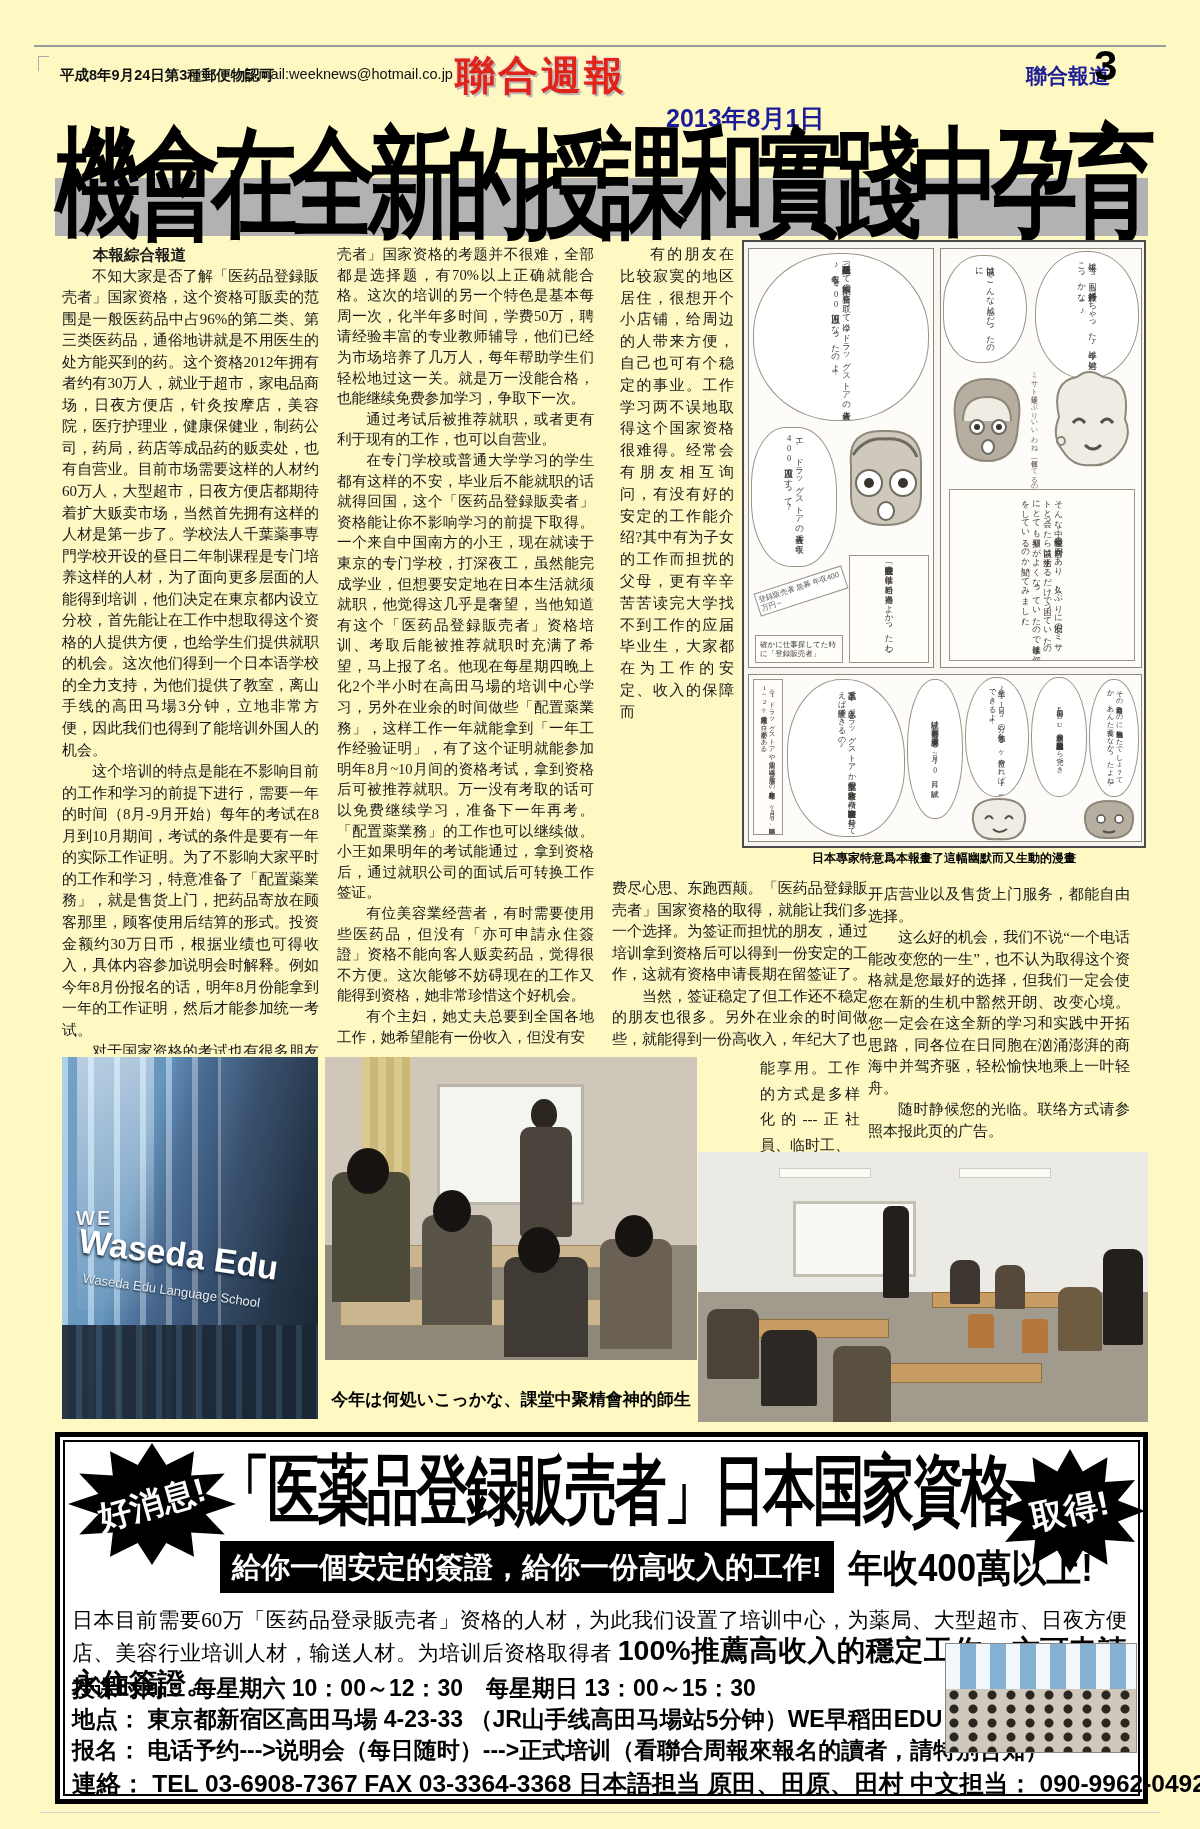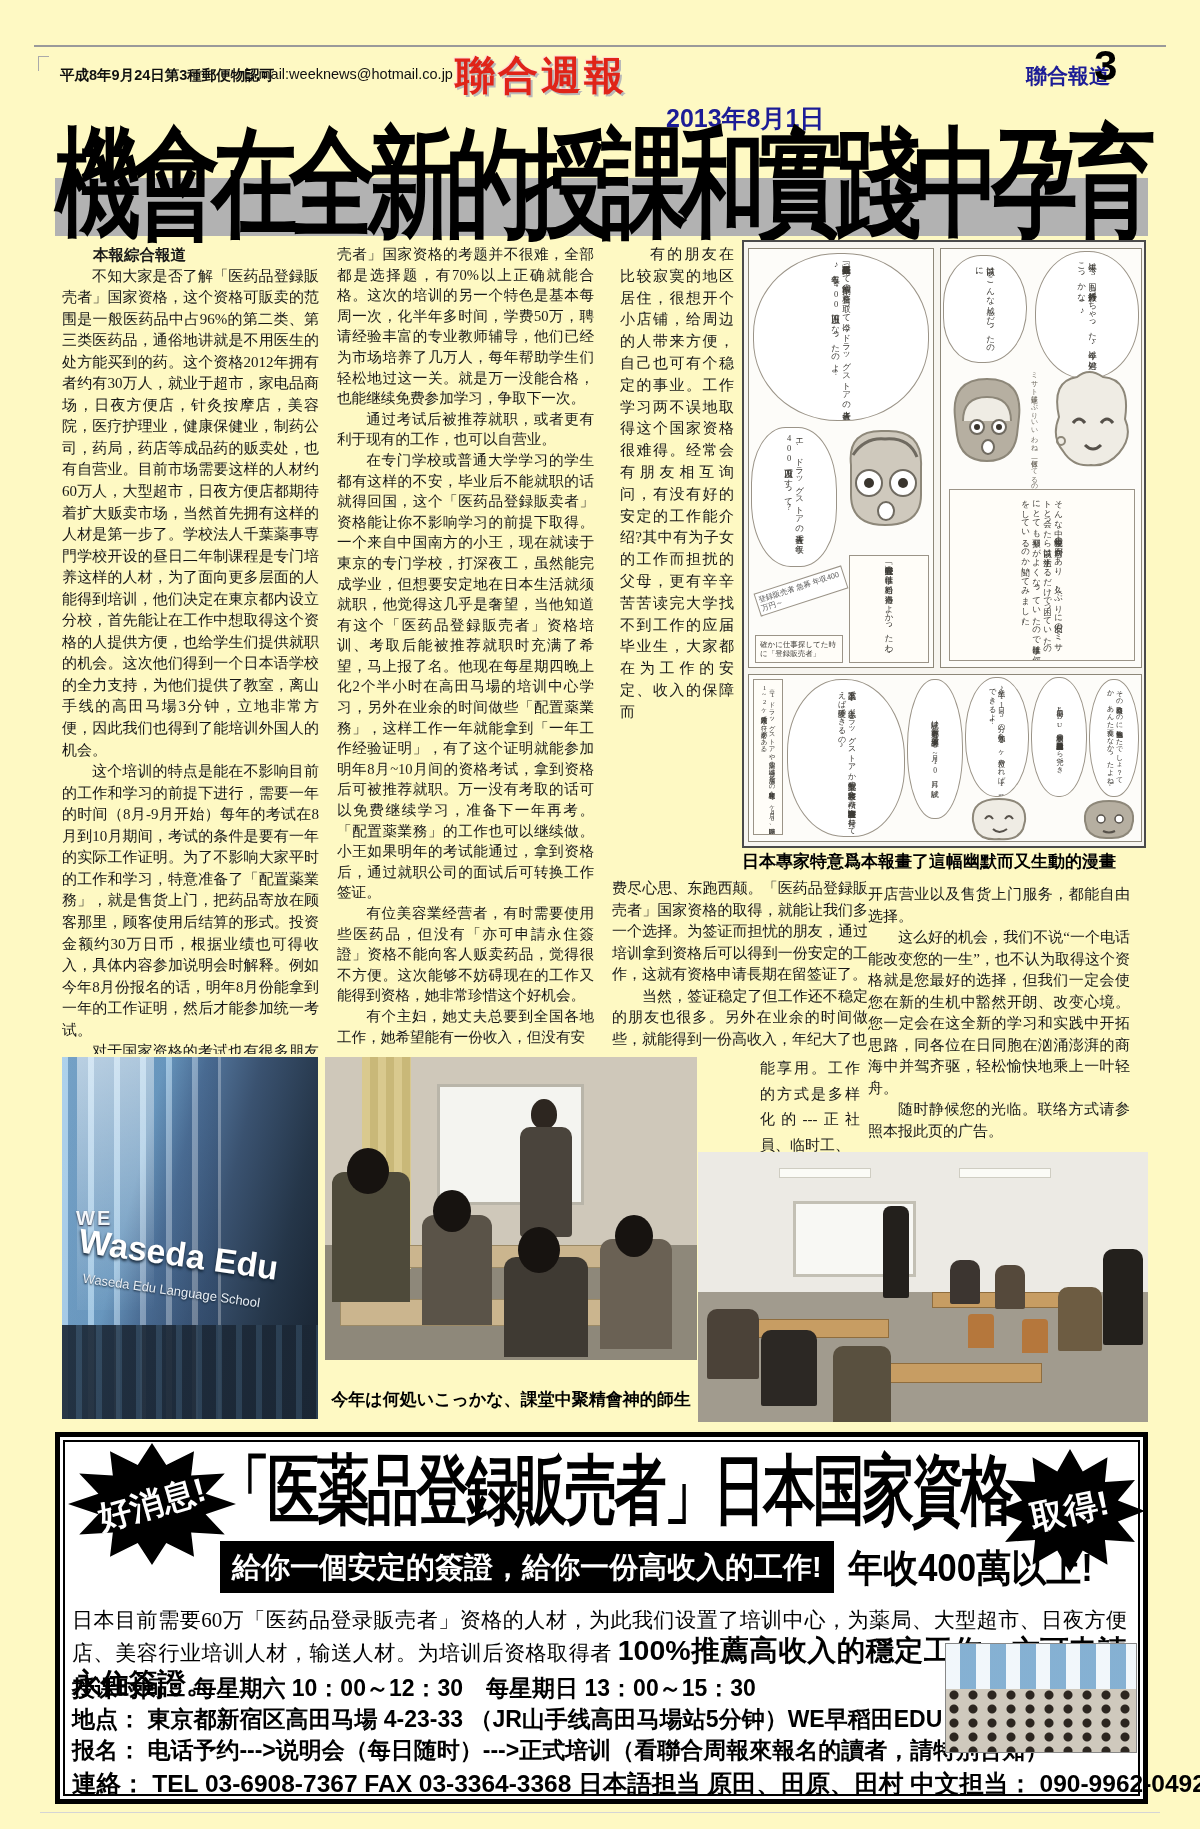--- a/index.html
+++ b/index.html
@@ -46,22 +46,22 @@
   .p-reveal{left:4px;top:6px;width:186px;height:420px;}
   .p-reunion{left:196px;top:6px;width:202px;height:420px;}
   .p-exam{left:4px;top:432px;width:394px;height:168px;}
   .vtext{writing-mode:vertical-rl;text-orientation:upright;color:#3c3a35;}
   .bubble{position:absolute;border:1.2px solid #9b9488;background:#fff;border-radius:48%;
           display:flex;align-items:center;justify-content:center;overflow:hidden;box-sizing:border-box;padding:5px;}
   .bubble .vtext{font-size:8.5px;line-height:11px;}
   .narrbox{position:absolute;border:1.2px solid #9b9488;background:#fffdf8;box-sizing:border-box;overflow:hidden;padding:4px;
            display:flex;align-items:flex-start;justify-content:center;}
   .narrbox .vtext{font-size:8.5px;line-height:11px;}
-  .comic-caption{left:742px;top:850px;width:404px;text-align:left;font-family:"Liberation Sans",sans-serif;
-                 font-weight:bold;font-size:17px;color:#000;}
+  .comic-caption{left:742px;top:850px;width:404px;text-align:center;font-family:"Liberation Sans",sans-serif;
+                 font-weight:bold;font-size:12px;color:#000;}
   .face{position:absolute;}
   .tinysign{position:absolute;border:1px solid #9b9488;background:#fff;color:#555;font-size:7.5px;line-height:9px;
             padding:2px;transform:rotate(-18deg);font-family:"Liberation Sans",sans-serif;}
 
   
   .photo{position:absolute;overflow:hidden;}
   .photo-building{left:62px;top:1057px;width:256px;height:362px;
      background:linear-gradient(104deg,#8fc0e4 0%,#7db1d8 30%,#54779e 42%,#3a5270 58%,#253649 78%,#16202c 100%);}
   .pb-stripes{position:absolute;left:0;top:0;width:62%;height:100%;
      background:repeating-linear-gradient(90deg,rgba(255,255,255,.28) 0 6px,rgba(40,70,110,.25) 6px 26px);}

